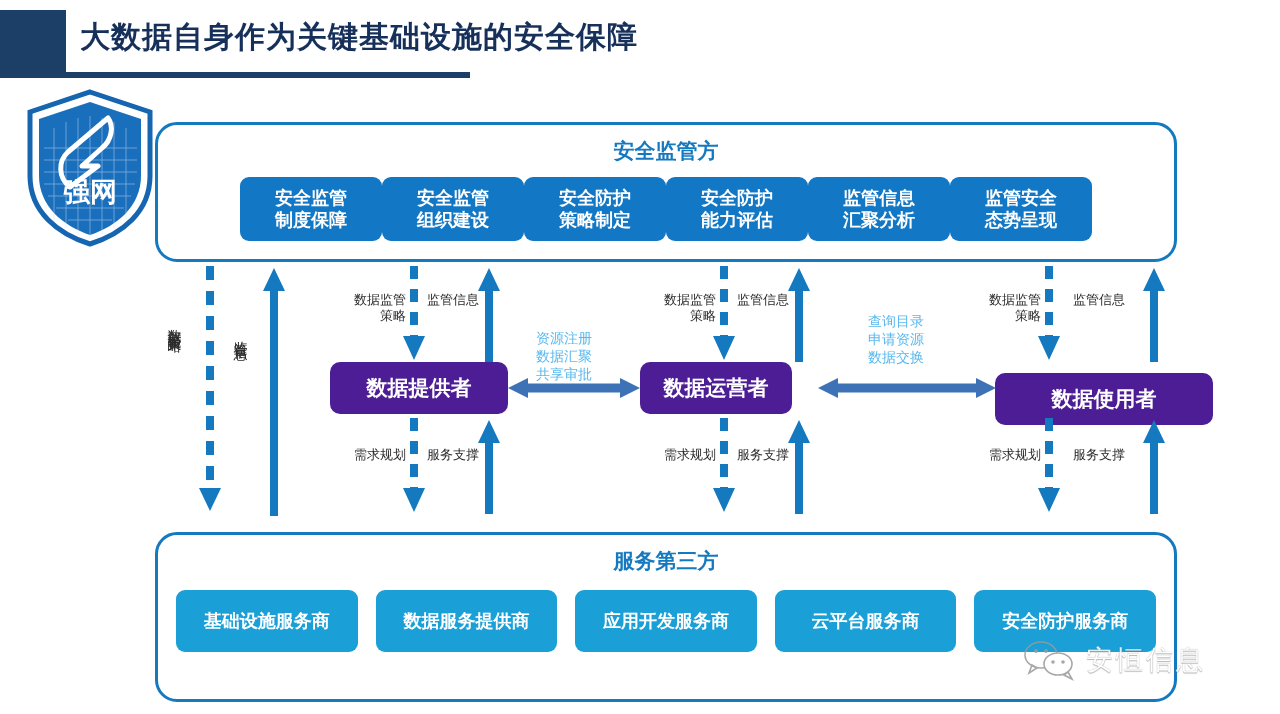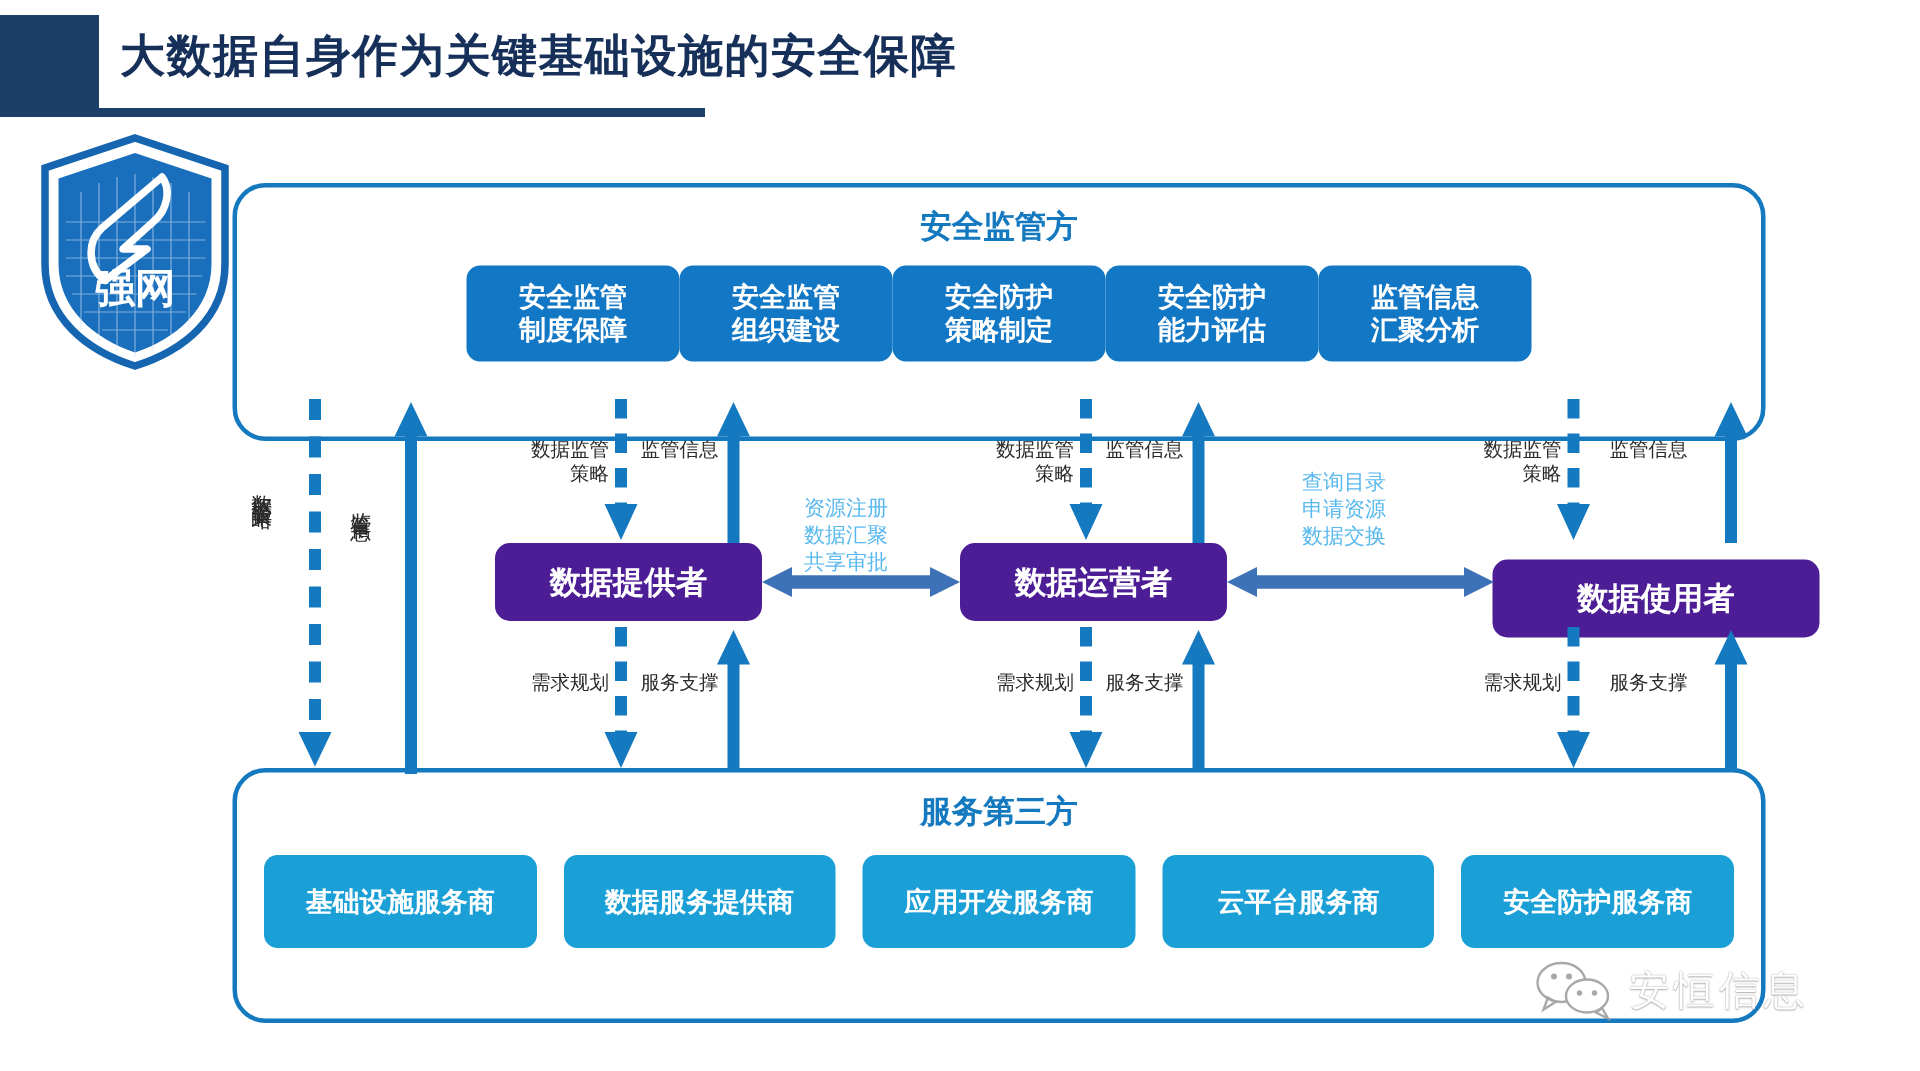--- a/index.html
+++ b/index.html
@@ -24,22 +24,22 @@
   
   #logo{position:absolute;left:24px;top:88px;width:132px;height:160px;}
   
   .panel{
     position:absolute;
     border:3px solid #1579bf;
     border-radius:22px;
     background:#ffffff;
     box-sizing:border-box;
   }
-  #panel-top{left:155px;top:122px;width:1022px;height:172px;}
-  #panel-bottom{left:155px;top:512px;width:1022px;height:170px;}
+  #panel-top{left:155px;top:122px;width:1022px;height:140px;}
+  #panel-bottom{left:155px;top:532px;width:1022px;height:170px;}
   .panel-title{
     position:absolute;left:0;right:0;top:12px;
     text-align:center;font-size:21px;font-weight:bold;color:#1579bf;
   }
   
   .box-row{position:absolute;left:18px;right:18px;display:flex;justify-content:center;}
   #row-top{top:52px;}
   #row-bottom{top:55px;gap:18px;}
   .box{
     background:#1277c4;
@@ -58,21 +58,21 @@
   .actor{
     position:absolute;
     height:52px;
     background:#4c1d95;
     border-radius:10px;
     color:#ffffff;font-size:21px;font-weight:bold;
     display:flex;align-items:center;justify-content:center;
     box-sizing:border-box;
   }
   #actor-provider{left:330px;top:362px;width:178px;}
-  #actor-operator{left:640px;top:362px;width:178px;text-align:right;}
+  #actor-operator{left:640px;top:362px;width:152px;text-align:right;}
   #actor-consumer{left:995px;top:373px;width:218px;}
 
   
   .arrow{position:absolute;}
 
   
   .lbl{
     position:absolute;
     font-size:13px;color:#2a2a2a;
     line-height:1.25;white-space:pre-line;
@@ -130,20 +130,22 @@
     <div class="box" style="white-space: pre-line;">安全监管
 制度保障</div>
     <div class="box" style="white-space: pre-line;">安全监管
 组织建设</div>
     <div class="box" style="white-space: pre-line;">安全防护
 策略制定</div>
     <div class="box" style="white-space: pre-line;">安全防护
 能力评估</div>
     <div class="box" style="white-space: pre-line;">监管信息
 汇聚分析</div>
+    <div class="box" style="white-space: pre-line;">监管安全
+态势呈现</div>
   </div>
 </div>
 
 <div class="panel" id="panel-bottom">
   <div class="panel-title">服务第三方</div>
   <div class="box-row" id="row-bottom">
     <div class="box" style="white-space: pre-line;">基础设施服务商</div>
     <div class="box" style="white-space: pre-line;">数据服务提供商</div>
     <div class="box" style="white-space: pre-line;">应用开发服务商</div>
     <div class="box" style="white-space: pre-line;">云平台服务商</div>

